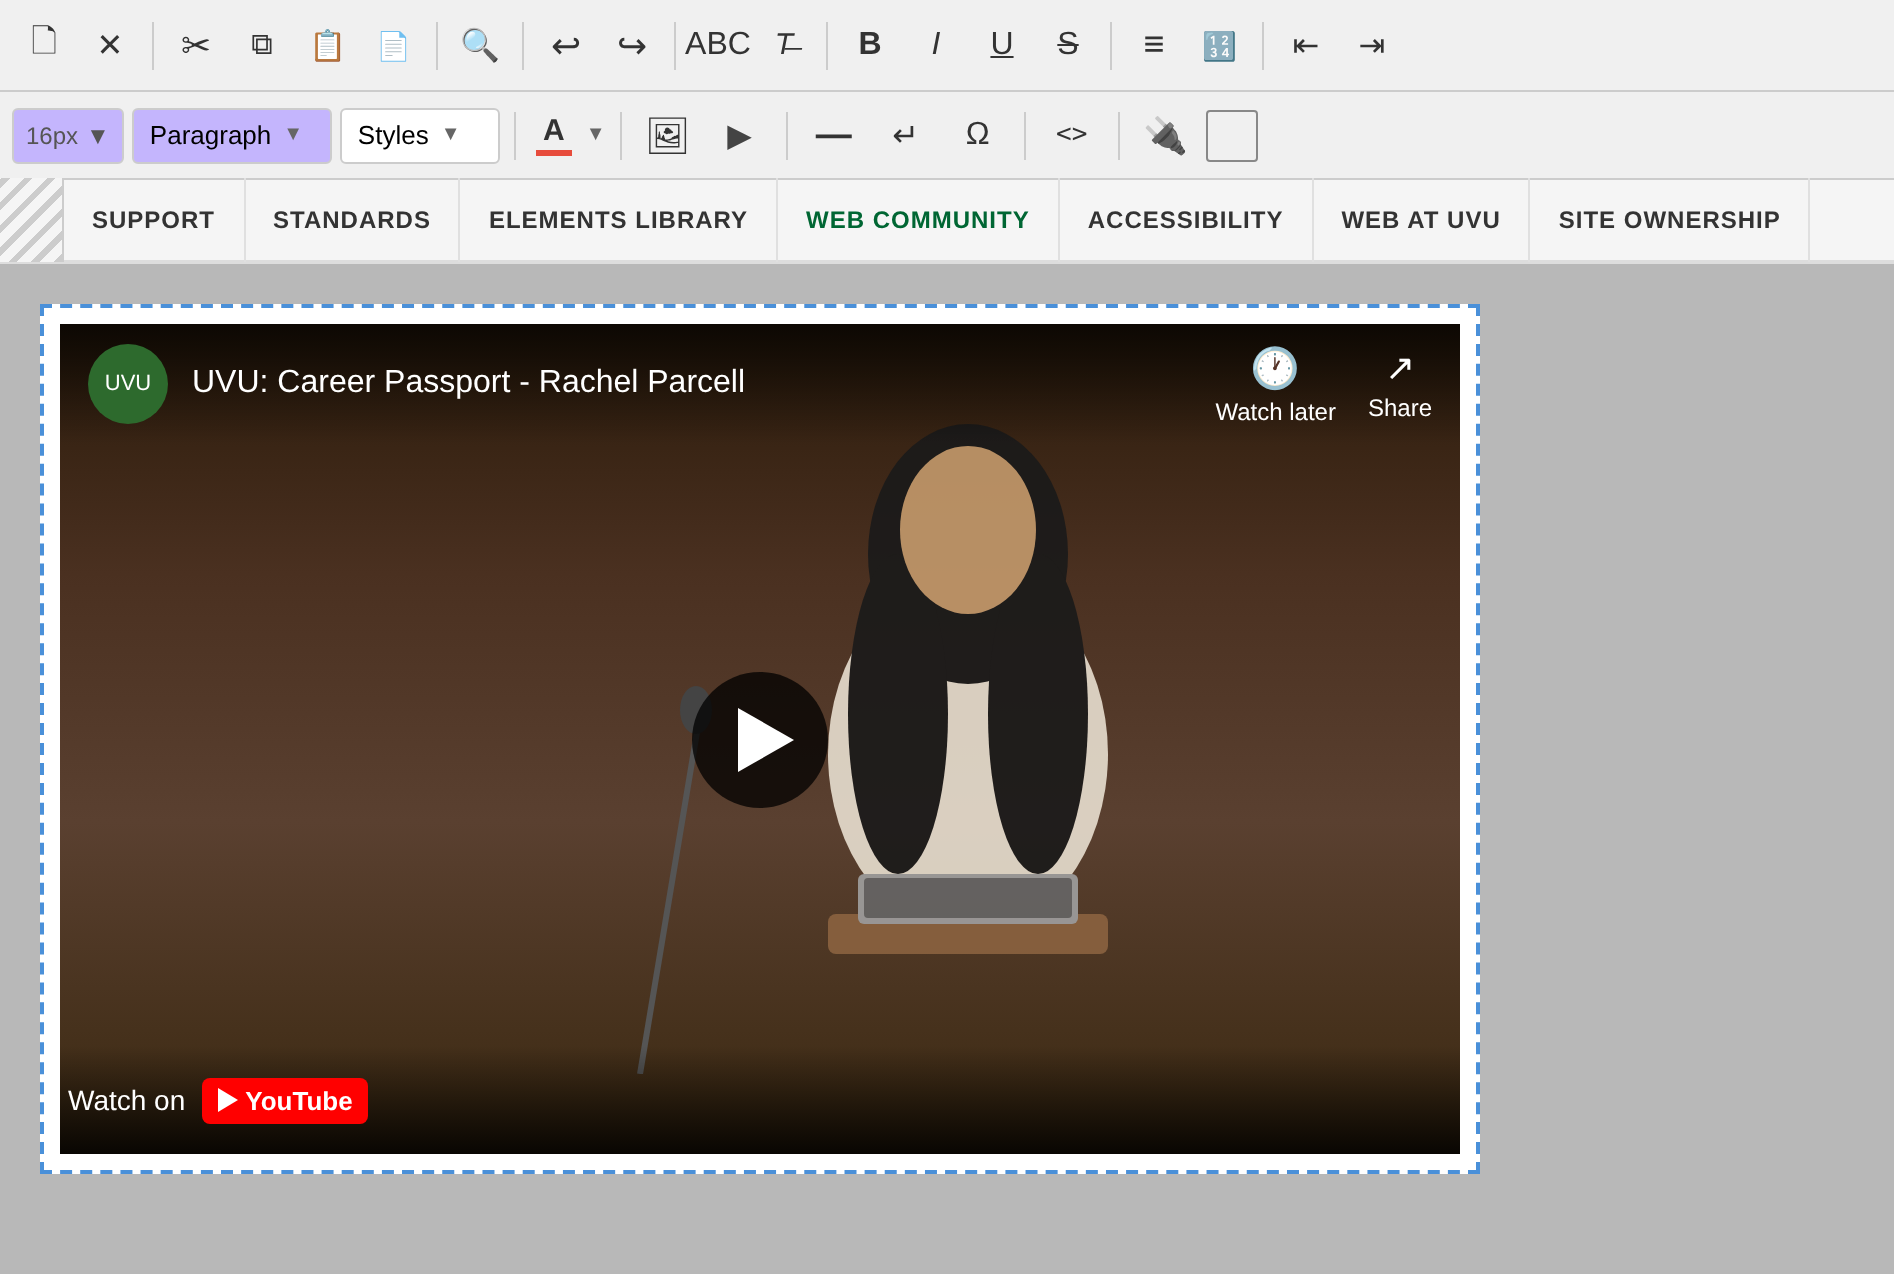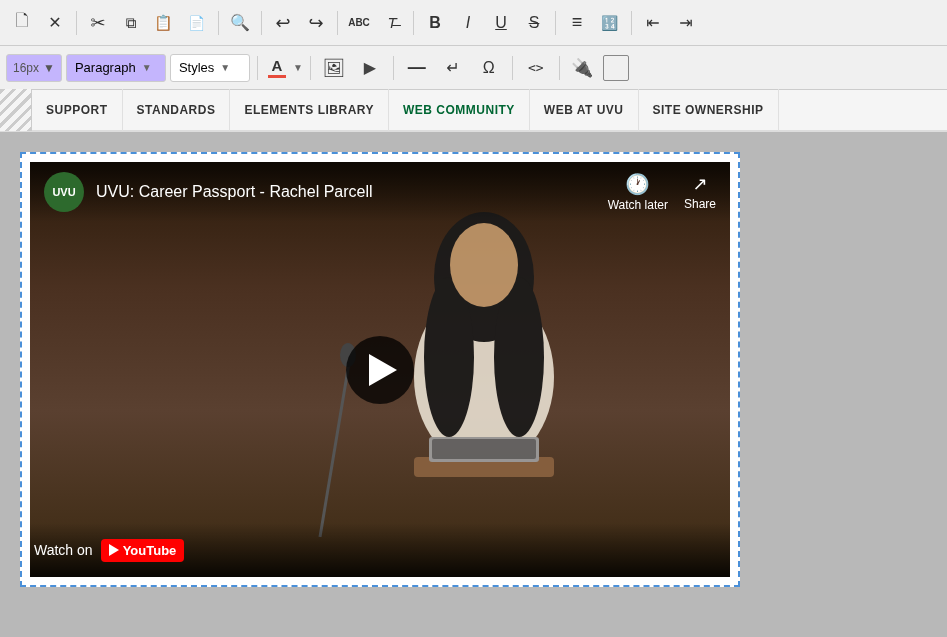--- a/index.html
+++ b/index.html
@@ -162,21 +162,21 @@
       padding: 10px 14px;
       z-index: 10;
     }
     .uvu-logo {
       width: 40px; height: 40px;
       background: #2d6a2d;
       border-radius: 50%;
       display: flex; align-items: center; justify-content: center;
       color: white;
       font-size: 11px;
-      font-weight: bold;
+      font-weight: normal;
       margin-right: 12px;
       flex-shrink: 0;
     }
     .yt-title {
       color: white;
       font-size: 16px;
       font-weight: normal;
       flex: 1;
     }
     .yt-actions {
@@ -266,21 +266,21 @@
   </div>
   <div class="tb-sep"></div>
   <div class="tb-btn" title="Find" style="font-size:16px;">🔍</div>
   <div class="tb-sep"></div>
   <div class="tb-group">
     <div class="tb-btn" title="Undo" style="font-size:18px;">↩</div>
     <div class="tb-btn" title="Redo" style="font-size:18px;">↪</div>
   </div>
   <div class="tb-sep"></div>
   <div class="tb-group">
-    <div class="tb-btn" title="Spell check" style="font-size:10px;font-weight:bold;">ABC</div>
+    <div class="tb-btn" title="Spell check" style="font-size:16px;font-weight:normal;">ABC</div>
     <div class="tb-btn" title="Remove format" style="font-style:italic;font-size:15px;">T̶</div>
   </div>
   <div class="tb-sep"></div>
   <div class="tb-group">
     <div class="tb-btn" title="Bold" style="font-weight:bold;font-size:16px;">B</div>
     <div class="tb-btn" title="Italic" style="font-style:italic;font-size:16px;">I</div>
     <div class="tb-btn" title="Underline" style="text-decoration:underline;font-size:16px;">U</div>
     <div class="tb-btn" title="Strikethrough" style="text-decoration:line-through;font-size:16px;">S</div>
   </div>
   <div class="tb-sep"></div>
@@ -335,20 +335,23 @@
       <span>SUPPORT</span>
     </div>
     <div class="nav-item">
       <span>STANDARDS</span>
     </div>
     <div class="nav-item">
       <span>ELEMENTS LIBRARY</span>
     </div>
     <div class="nav-item active">
       <span>WEB COMMUNITY</span>
+    </div>
+    <div class="nav-item">
+      <span>ACCESSIBILITY</span>
     </div>
     <div class="nav-item">
       <span>WEB AT UVU</span>
     </div>
     <div class="nav-item">
       <span>SITE OWNERSHIP</span>
     </div>
   </div>
 </div>
 

